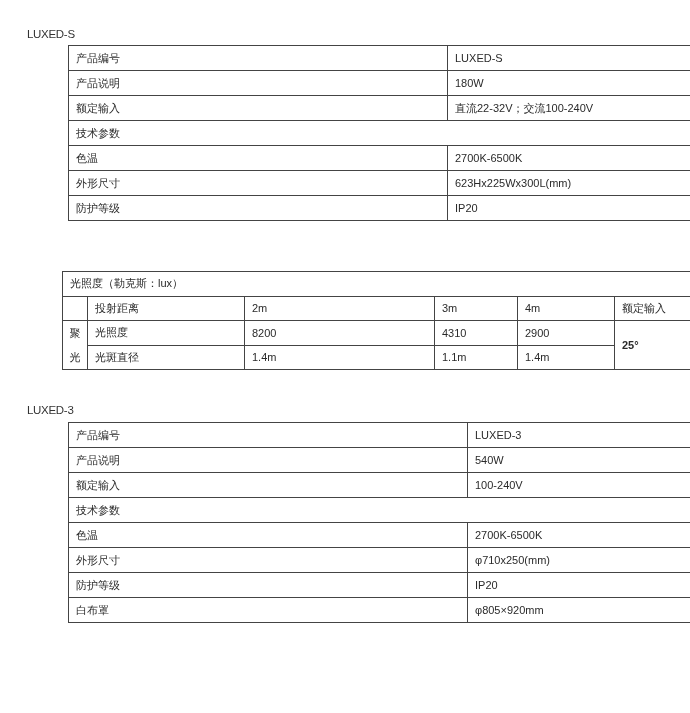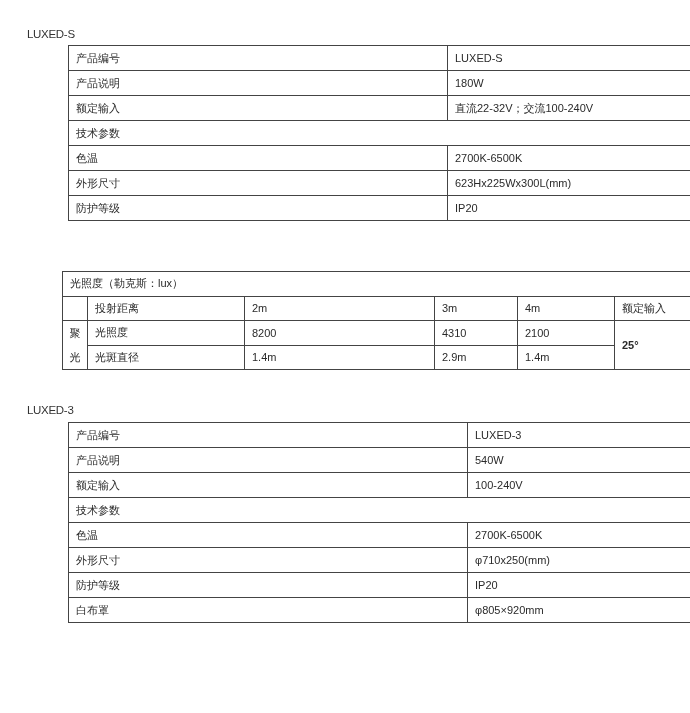--- a/index.html
+++ b/index.html
@@ -92,27 +92,27 @@
     <td>额定输入</td>
   </tr>
   <tr>
     <td rowspan="2" class="vert">
       <span>聚</span>
       <span>光</span>
     </td>
     <td>光照度</td>
     <td>8200</td>
     <td>4310</td>
-    <td>2100</td>
+    <td>2900</td>
     <td rowspan="2" class="merged-angle">25°</td>
   </tr>
   <tr>
     <td>光斑直径</td>
     <td>1.4m</td>
-    <td>2.9m</td>
+    <td>1.1m</td>
     <td>1.4m</td>
   </tr>
 </tbody>
   </table>
 
 <div class="section-title" style="top:404px;">LUXED-3</div>
 <table class="t3">
   <colgroup>
       <col style="width:399px">
       <col style="width:242px">

